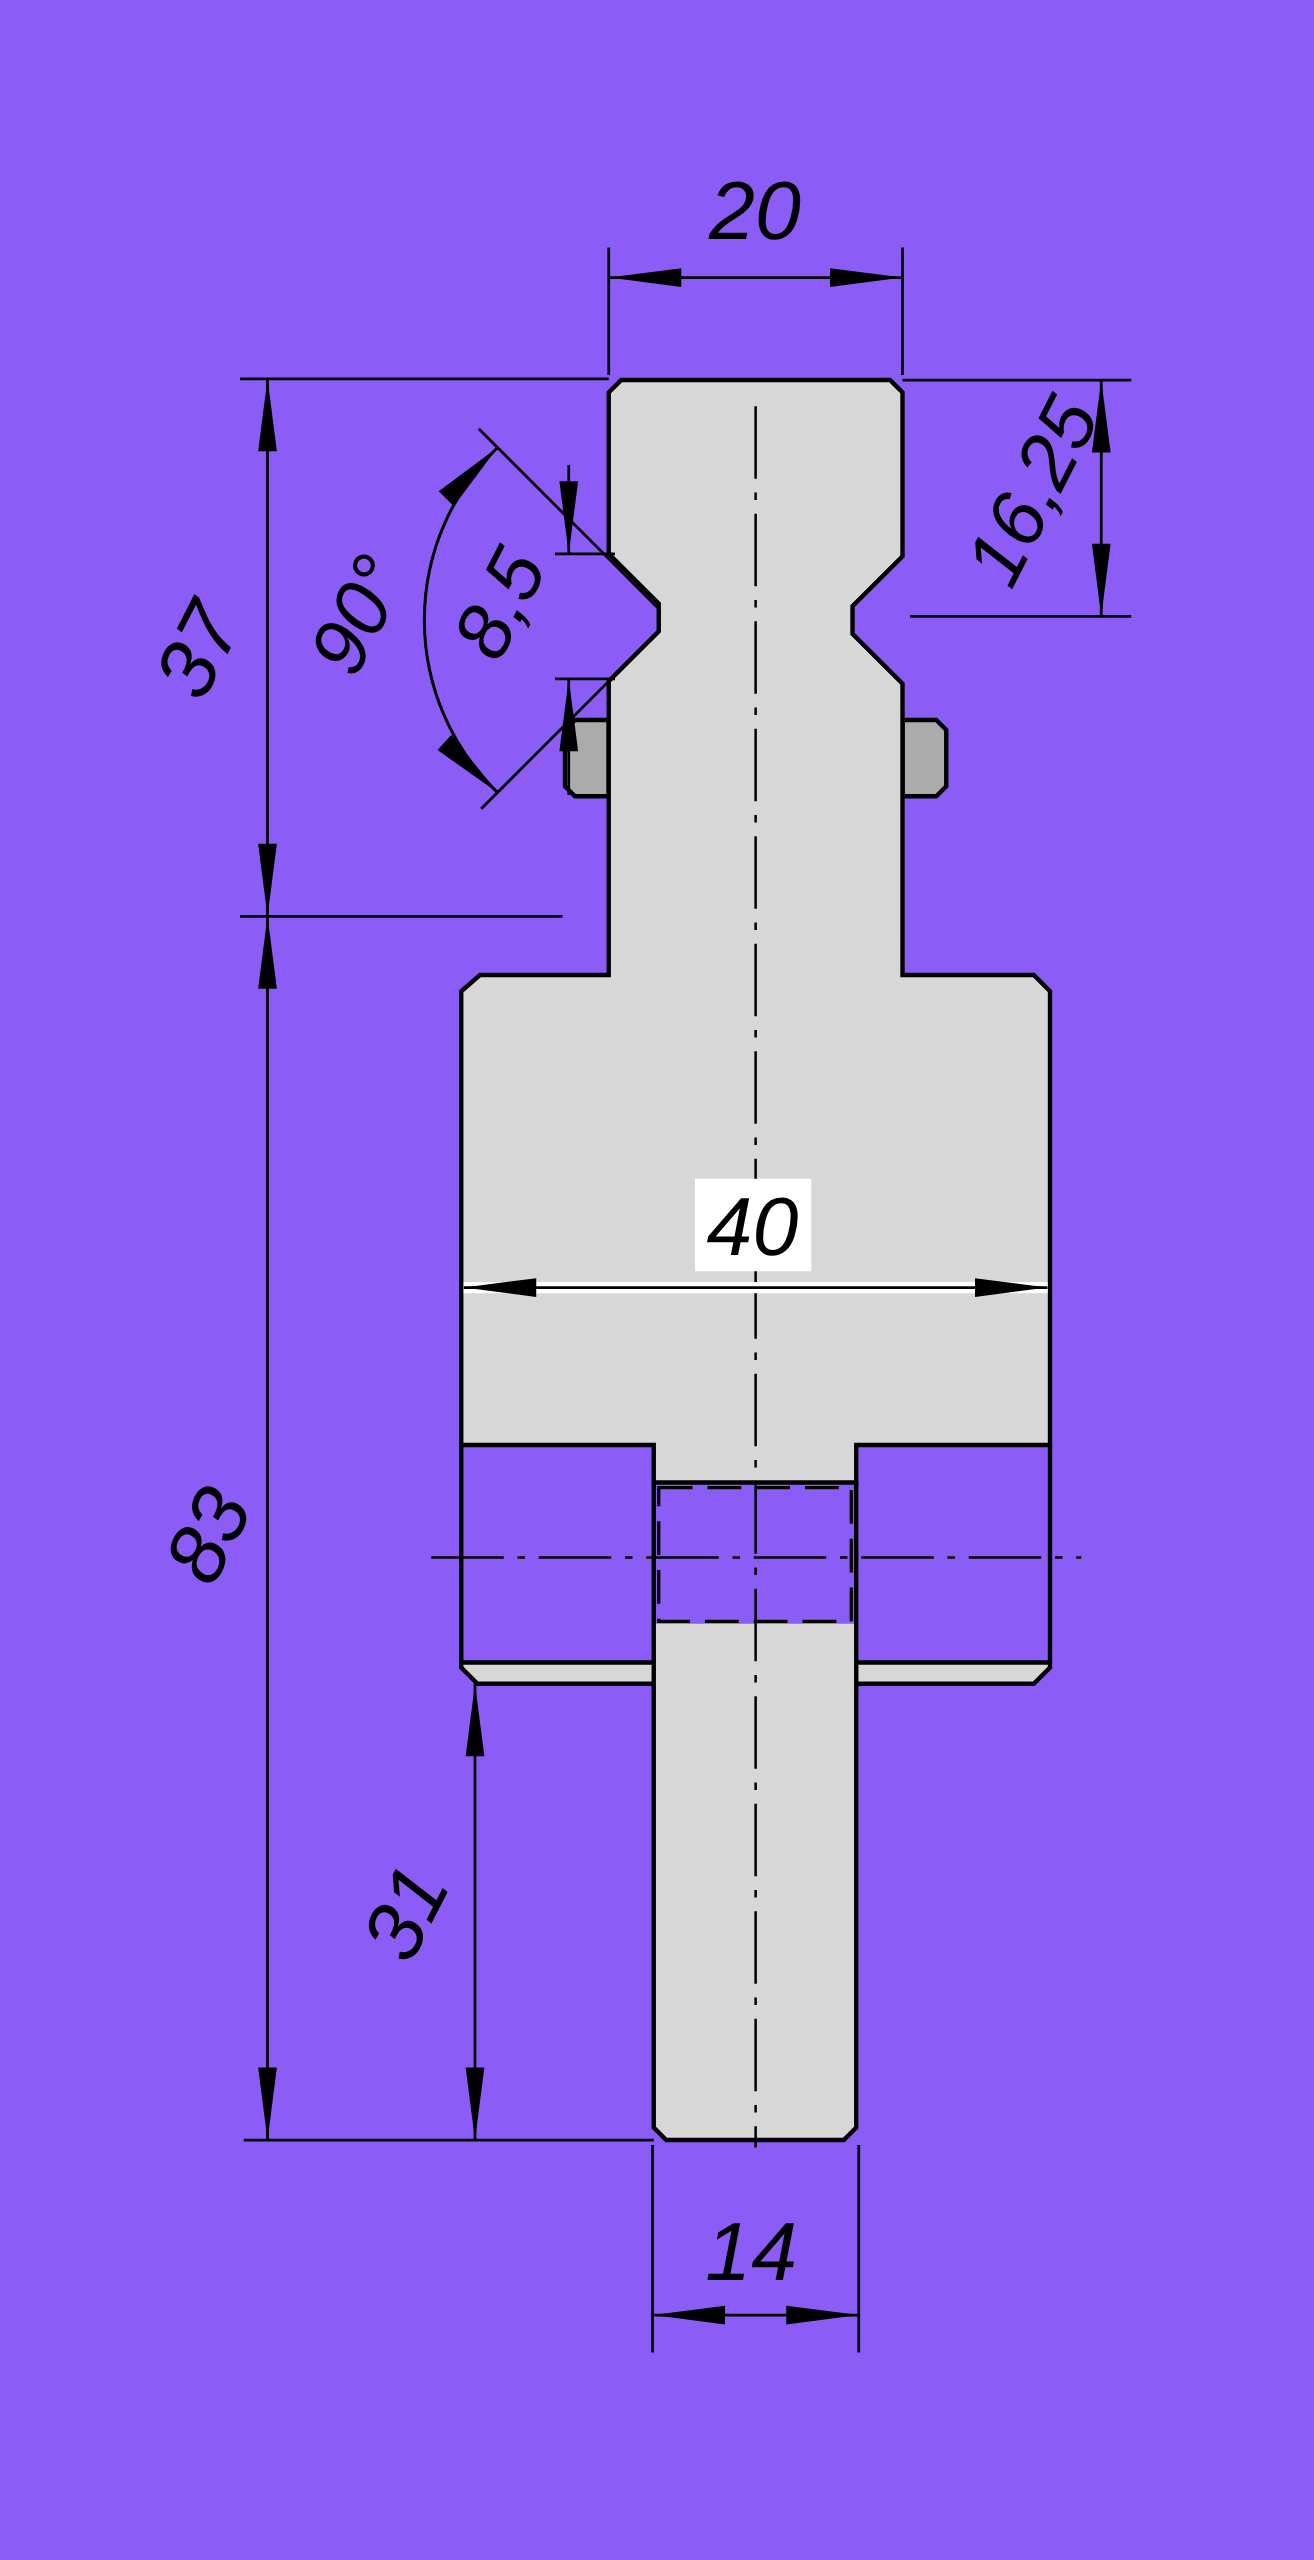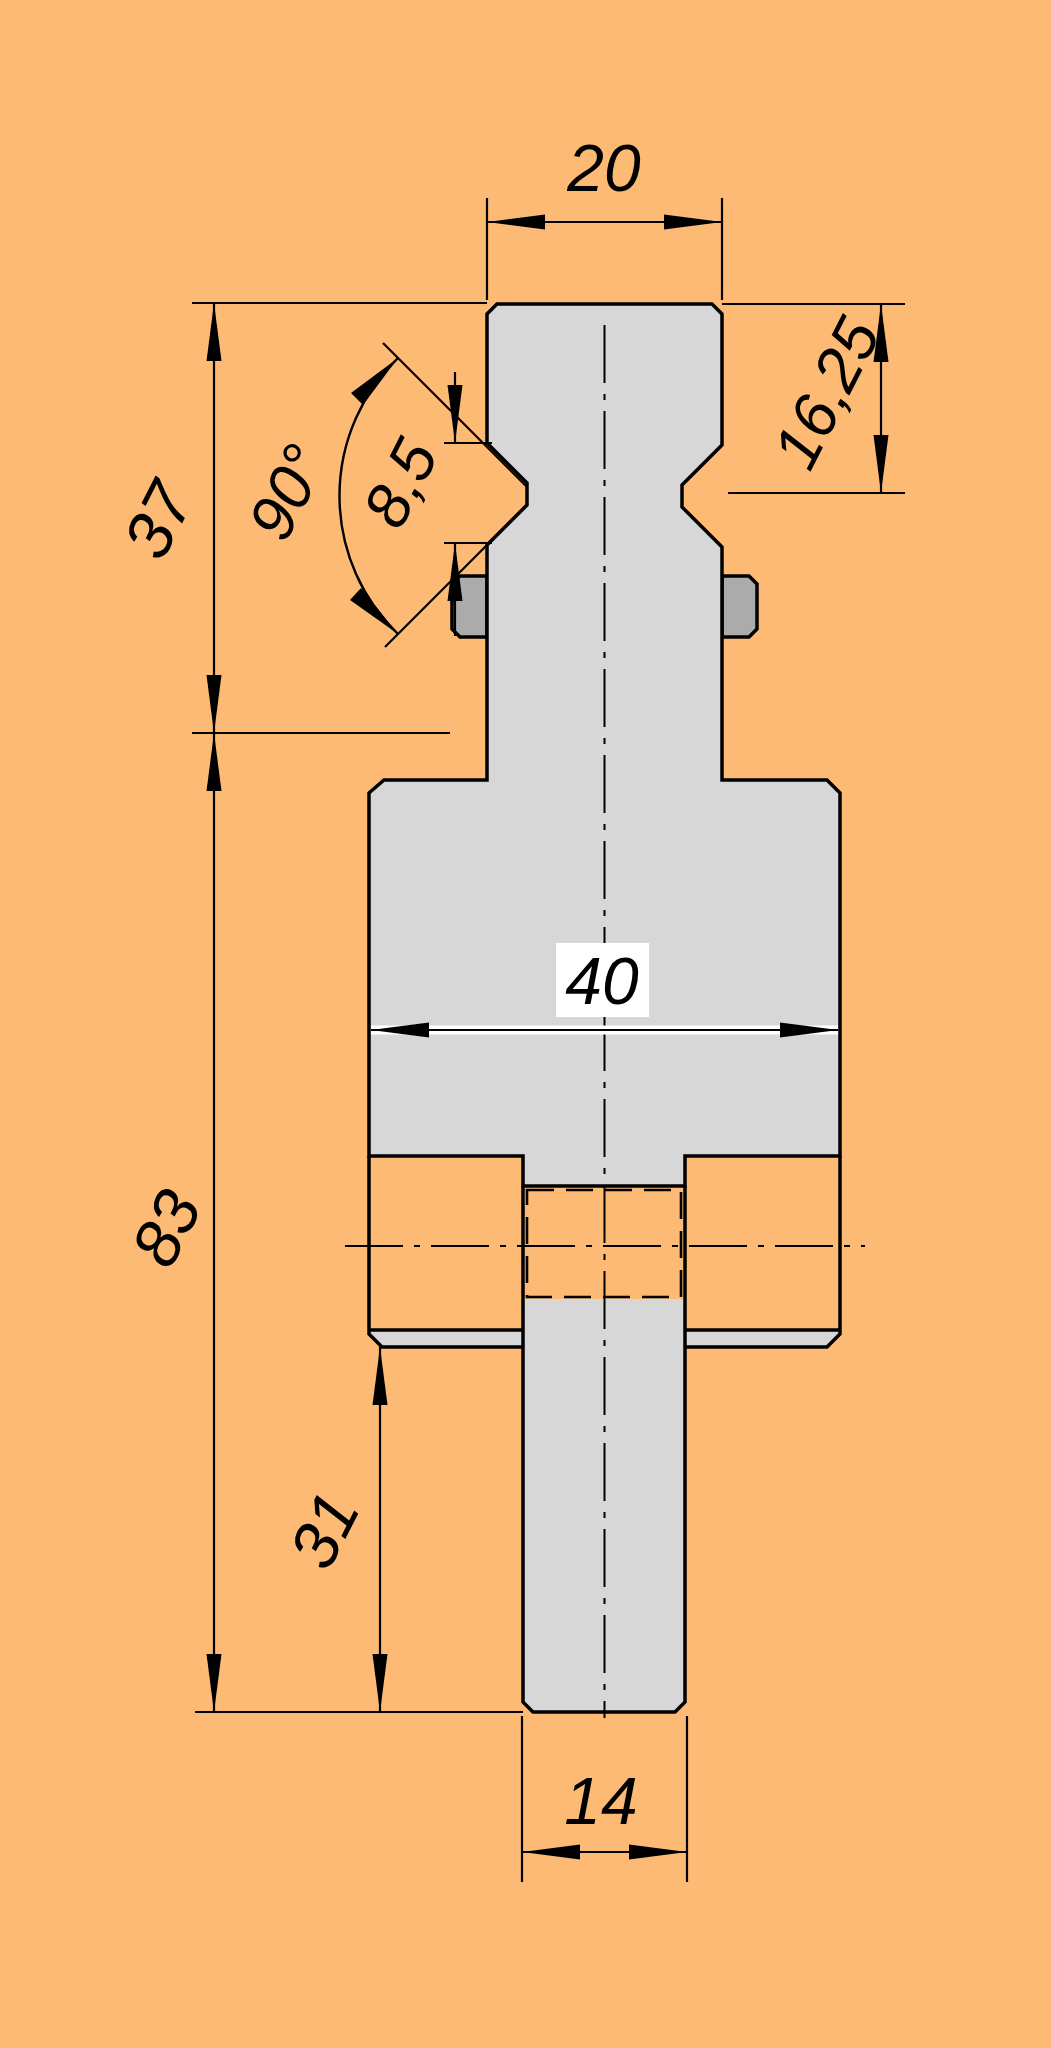--- a/index.html
+++ b/index.html
@@ -1,16 +1,16 @@
 <!DOCTYPE html>
 <html><head>
 <meta charset="utf-8">
 <style>
   html,body{margin:0;padding:0;background:#fff;}
-  .canvas{position:relative;width:1051px;height:2048px;background:#fdba74;overflow:hidden;
+  .canvas{position:relative;width:1051px;height:2048px;background:#8b5cf6;overflow:hidden;
           font-family:"Liberation Sans",sans-serif;}
   svg{display:block;}
   text{font-family:"Liberation Sans",sans-serif;font-style:italic;fill:#000;}
   .dim-text{font-size:66px;}
   .dim-text-sm{font-size:63px;}
 </style>
 </head>
 <body>
 
 <div class="canvas">

